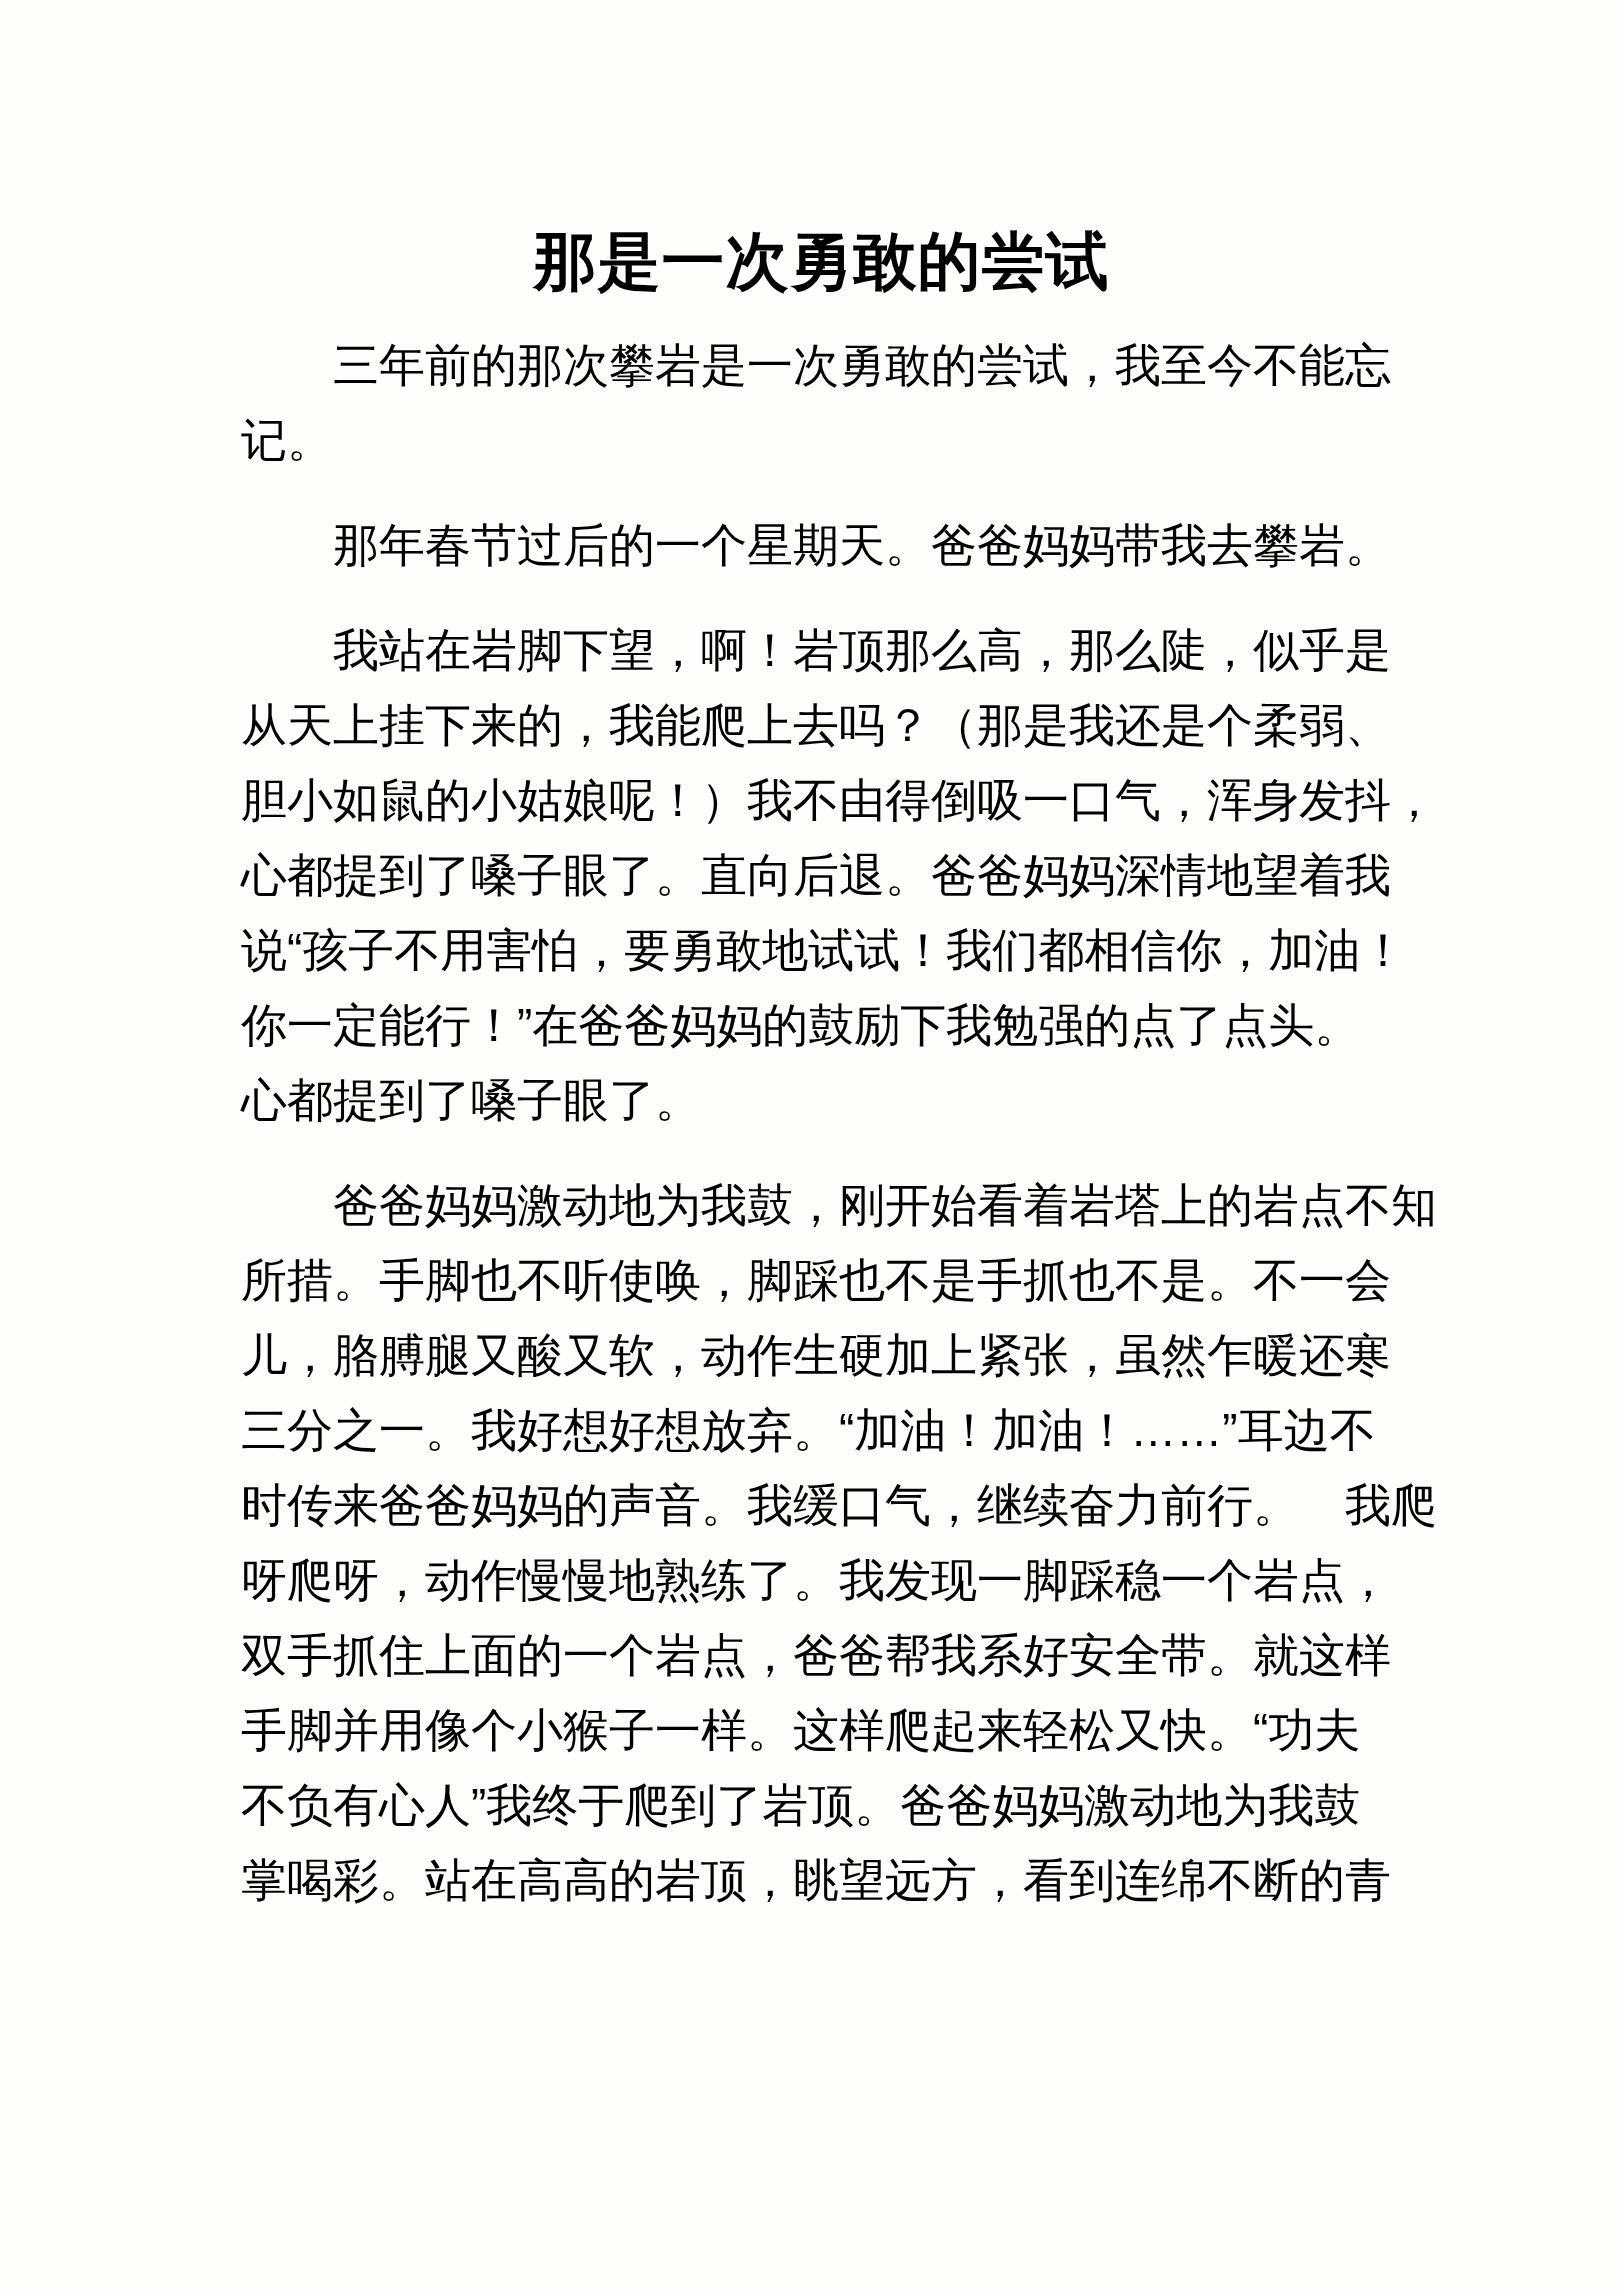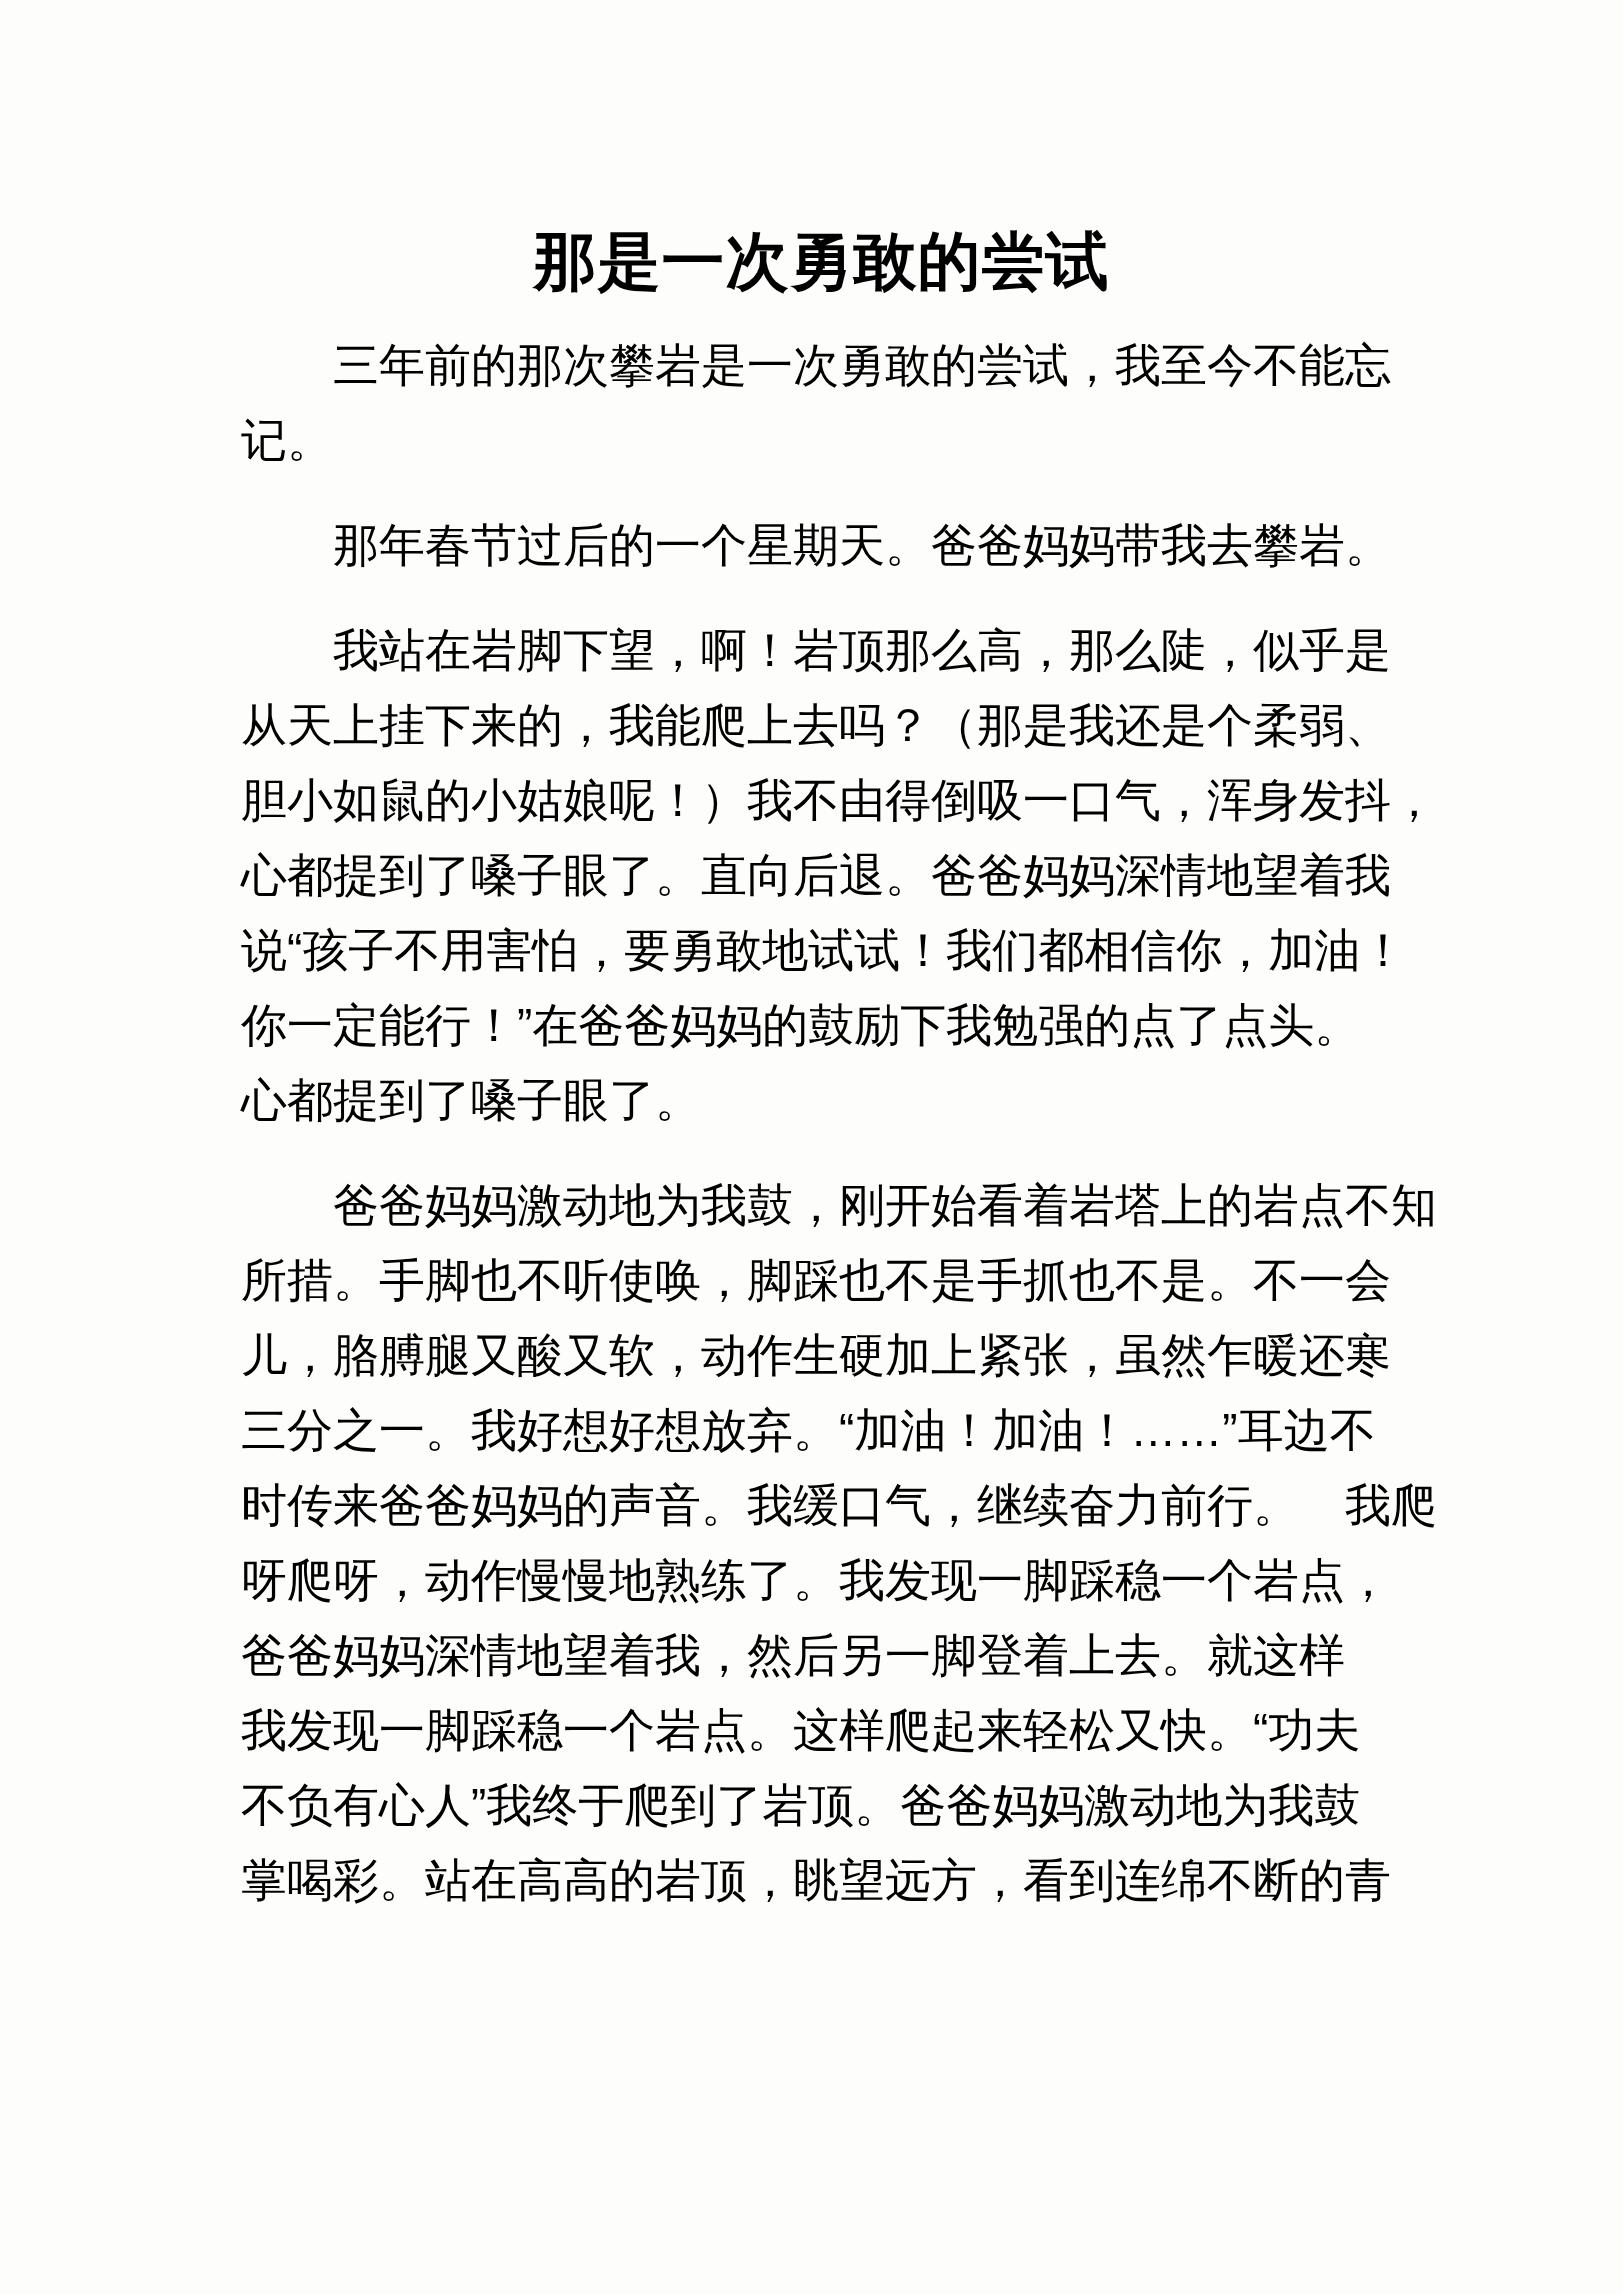--- a/index.html
+++ b/index.html
@@ -70,20 +70,20 @@
         <div class="line">你一定能行！”在爸爸妈妈的鼓励下我勉强的点了点头。</div>
         <div class="line">心都提到了嗓子眼了。</div>
       </div>
       <div class="para">
         <div class="line">爸爸妈妈激动地为我鼓，刚开始看着岩塔上的岩点不知</div>
         <div class="line">所措。手脚也不听使唤，脚踩也不是手抓也不是。不一会</div>
         <div class="line">儿，胳膊腿又酸又软，动作生硬加上紧张，虽然乍暖还寒</div>
         <div class="line">三分之一。我好想好想放弃。“加油！加油！……”耳边不</div>
         <div class="line">时传来爸爸妈妈的声音。我缓口气，继续奋力前行。　我爬</div>
         <div class="line">呀爬呀，动作慢慢地熟练了。我发现一脚踩稳一个岩点，</div>
-        <div class="line">爸爸妈妈深情地望着我，然后另一脚登着上去。就这样</div>
-        <div class="line">我发现一脚踩稳一个岩点。这样爬起来轻松又快。“功夫</div>
+        <div class="line">双手抓住上面的一个岩点，爸爸帮我系好安全带。就这样</div>
+        <div class="line">手脚并用像个小猴子一样。这样爬起来轻松又快。“功夫</div>
         <div class="line">不负有心人”我终于爬到了岩顶。爸爸妈妈激动地为我鼓</div>
         <div class="line">掌喝彩。站在高高的岩顶，眺望远方，看到连绵不断的青</div>
       </div>
     </div>
 </div>
 
 
 </body></html>

